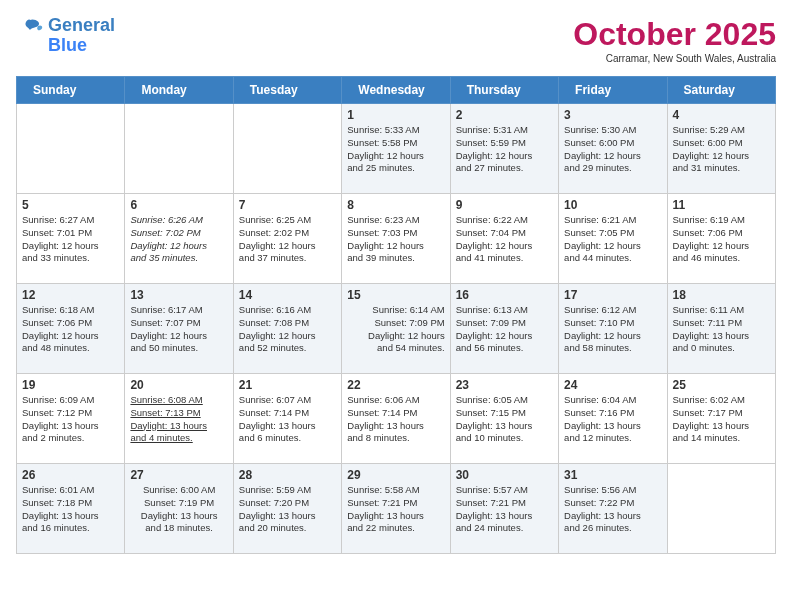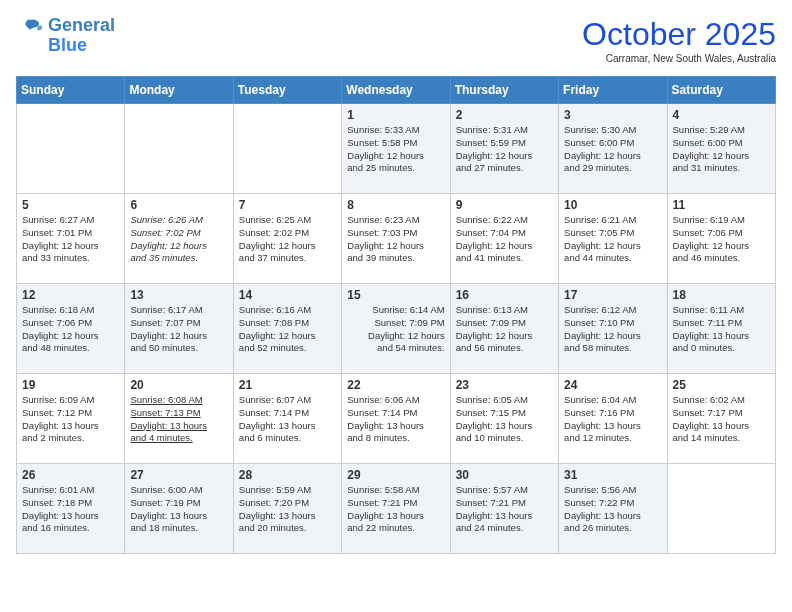--- a/index.html
+++ b/index.html
@@ -30,38 +30,38 @@
     .logo-text span { color: #3a7fc1; }
     .logo-bird {
       width: 28px;
       height: 24px;
     }
     .title-area {
       text-align: right;
     }
     .month-title {
       font-size: 32px;
-      font-weight: normal;
-      color: #1d4ed8;
+      font-weight: bold;
+      color: #be185d;
     }
     .location {
       font-size: 10px;
       color: #333;
     }
     table {
       width: 100%;
       border-collapse: collapse;
       border: 1px solid #ccc;
     }
     thead tr th {
       background: #3a7fc1;
       color: #fff;
       font-size: 12px;
       font-weight: bold;
-      padding: 6px 4px;
+      padding: 6px 16px;
       text-align: left;
       border: 1px solid #5590c8;
       margin-top: 46px;
     }
     tbody tr td {
       width: 108px;
       vertical-align: top;
       padding: 4px 5px;
       border: 1px solid #ccc;
       font-size: 10px;
@@ -307,21 +307,21 @@
       <tr>
         <td>
           <div class="day-number">26</div>
           <div class="cell-text" style="white-space: pre-line;">Sunrise: 6:01 AM
 Sunset: 7:18 PM
 Daylight: 13 hours
 and 16 minutes.</div>
         </td>
         <td>
           <div class="day-number">27</div>
-          <div class="cell-text" style="white-space: pre-line;">Sunrise: 6:00 AM
+          <div class="cell-text" style="white-space: pre-line; text-align: center;">Sunrise: 6:00 AM
 Sunset: 7:19 PM
 Daylight: 13 hours
 and 18 minutes.</div>
         </td>
         <td>
           <div class="day-number">28</div>
           <div class="cell-text" style="white-space: pre-line;">Sunrise: 5:59 AM
 Sunset: 7:20 PM
 Daylight: 13 hours
 and 20 minutes.</div>

